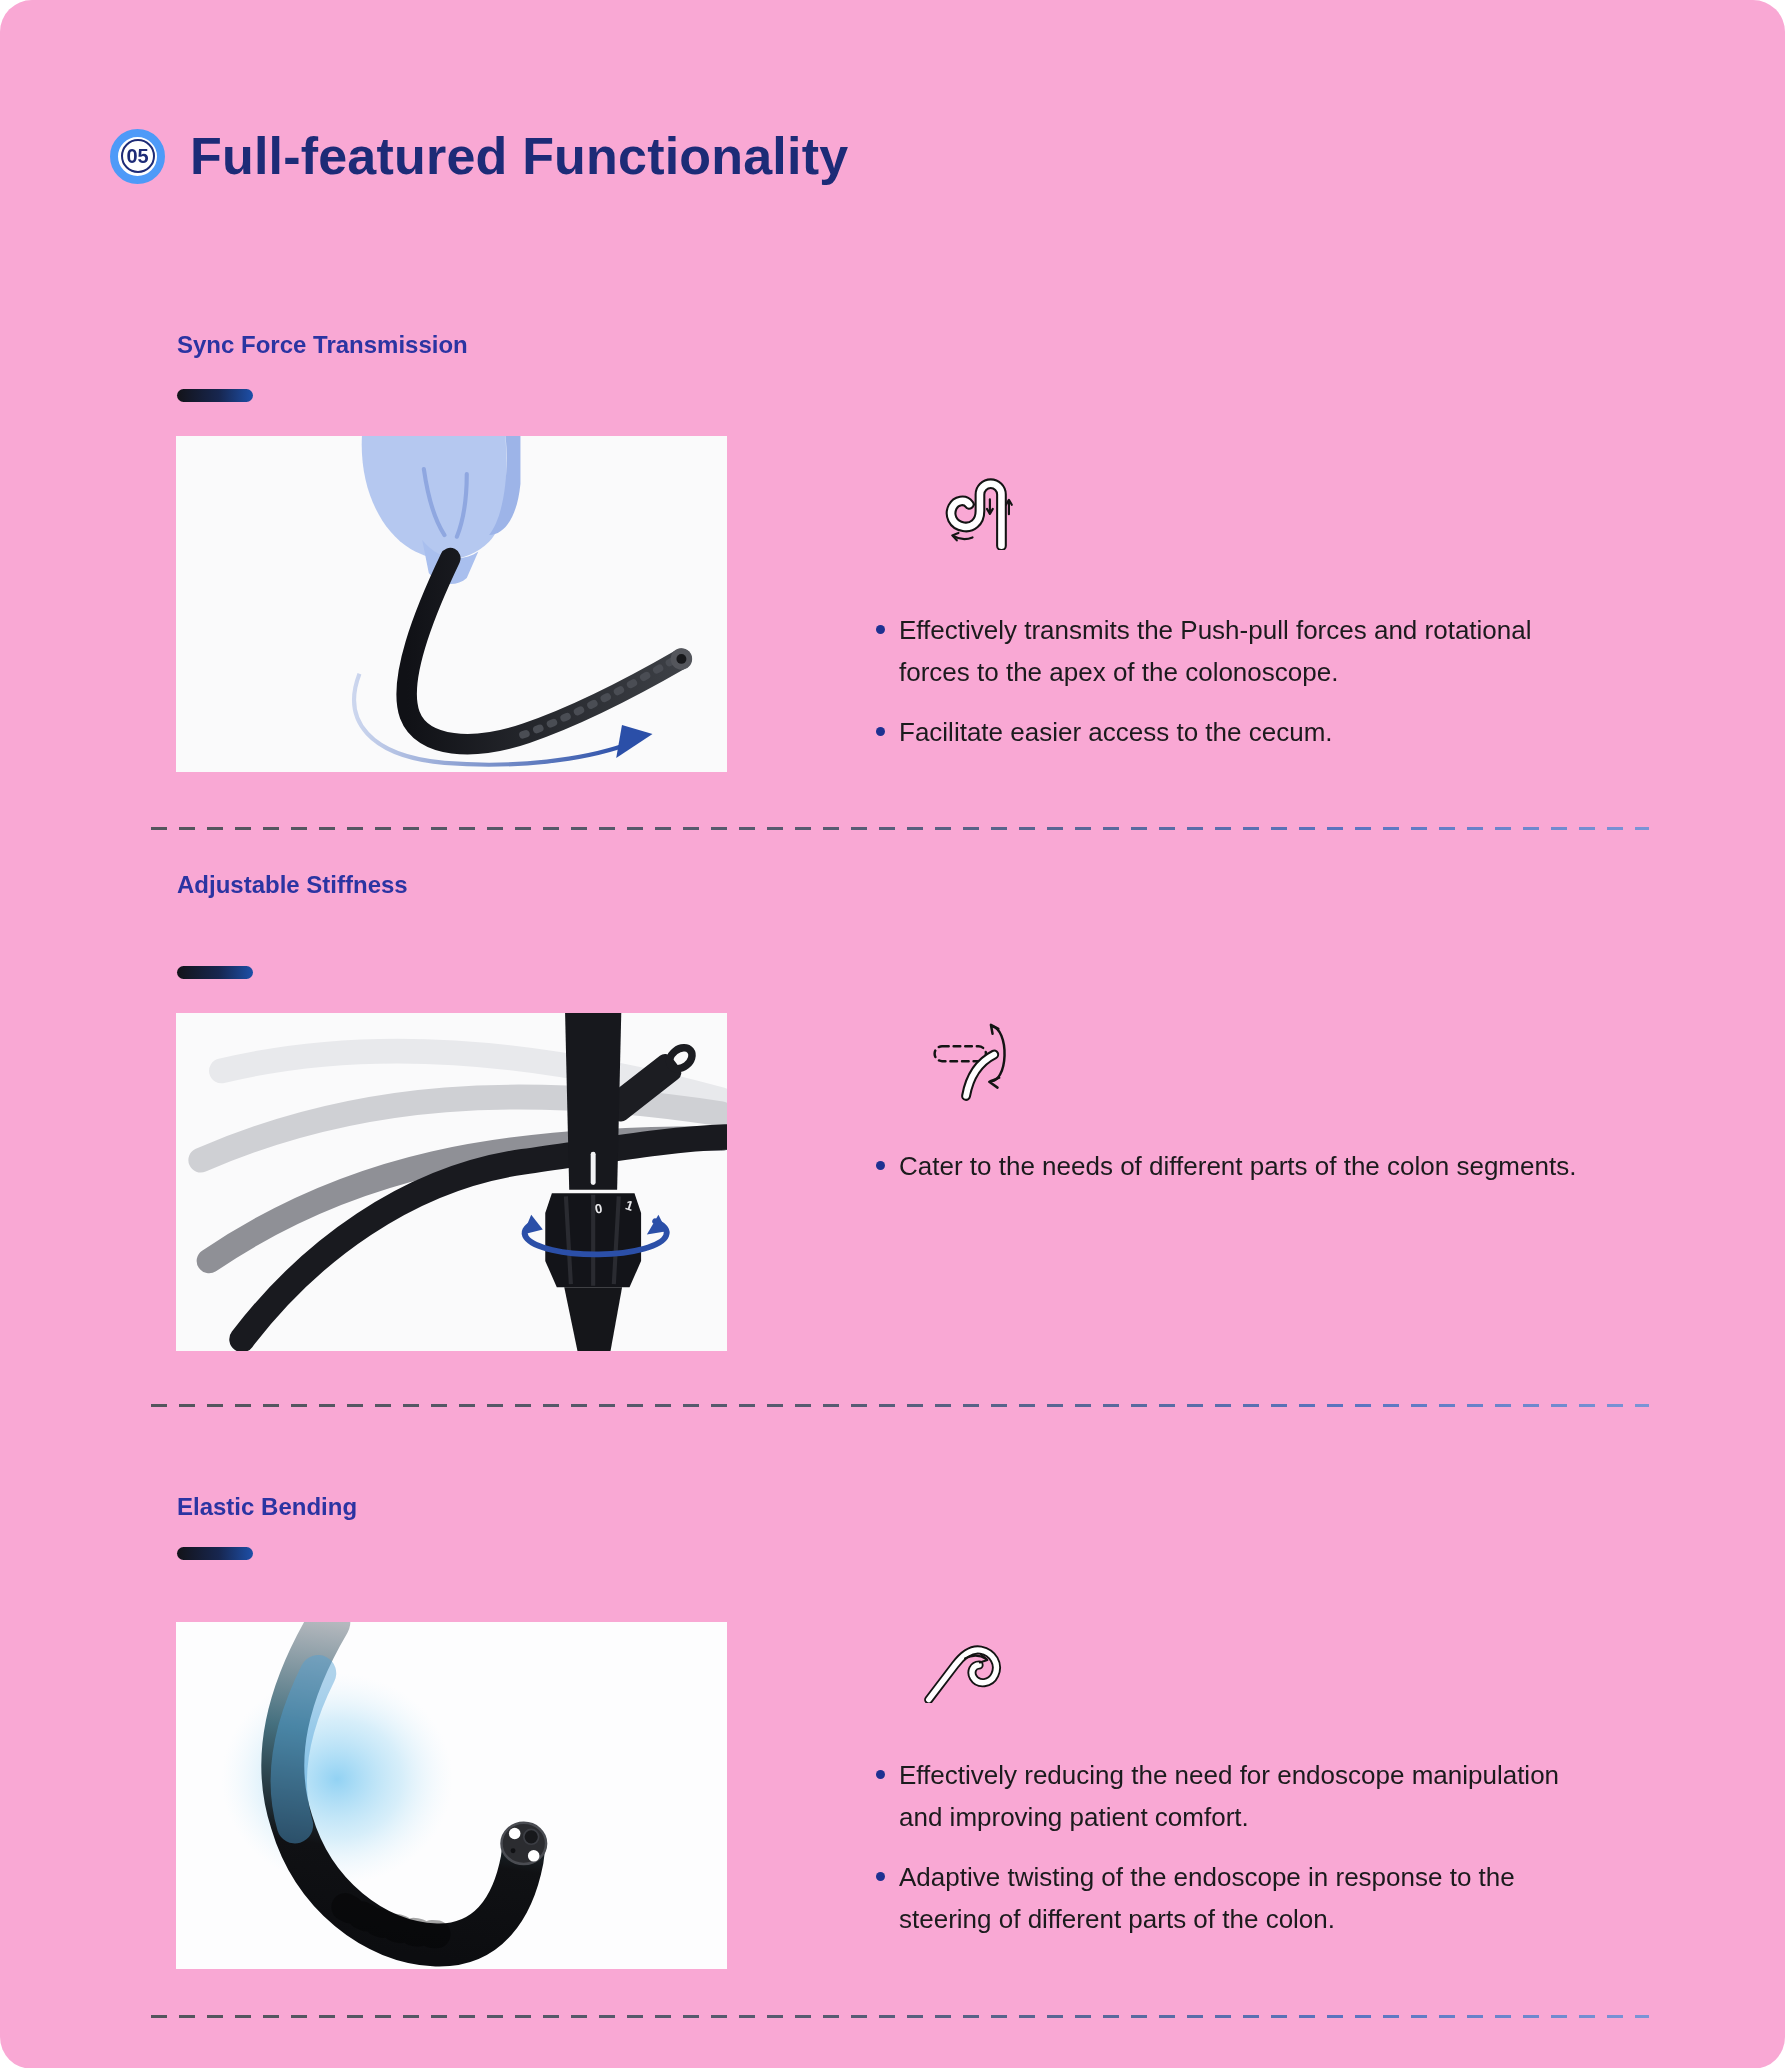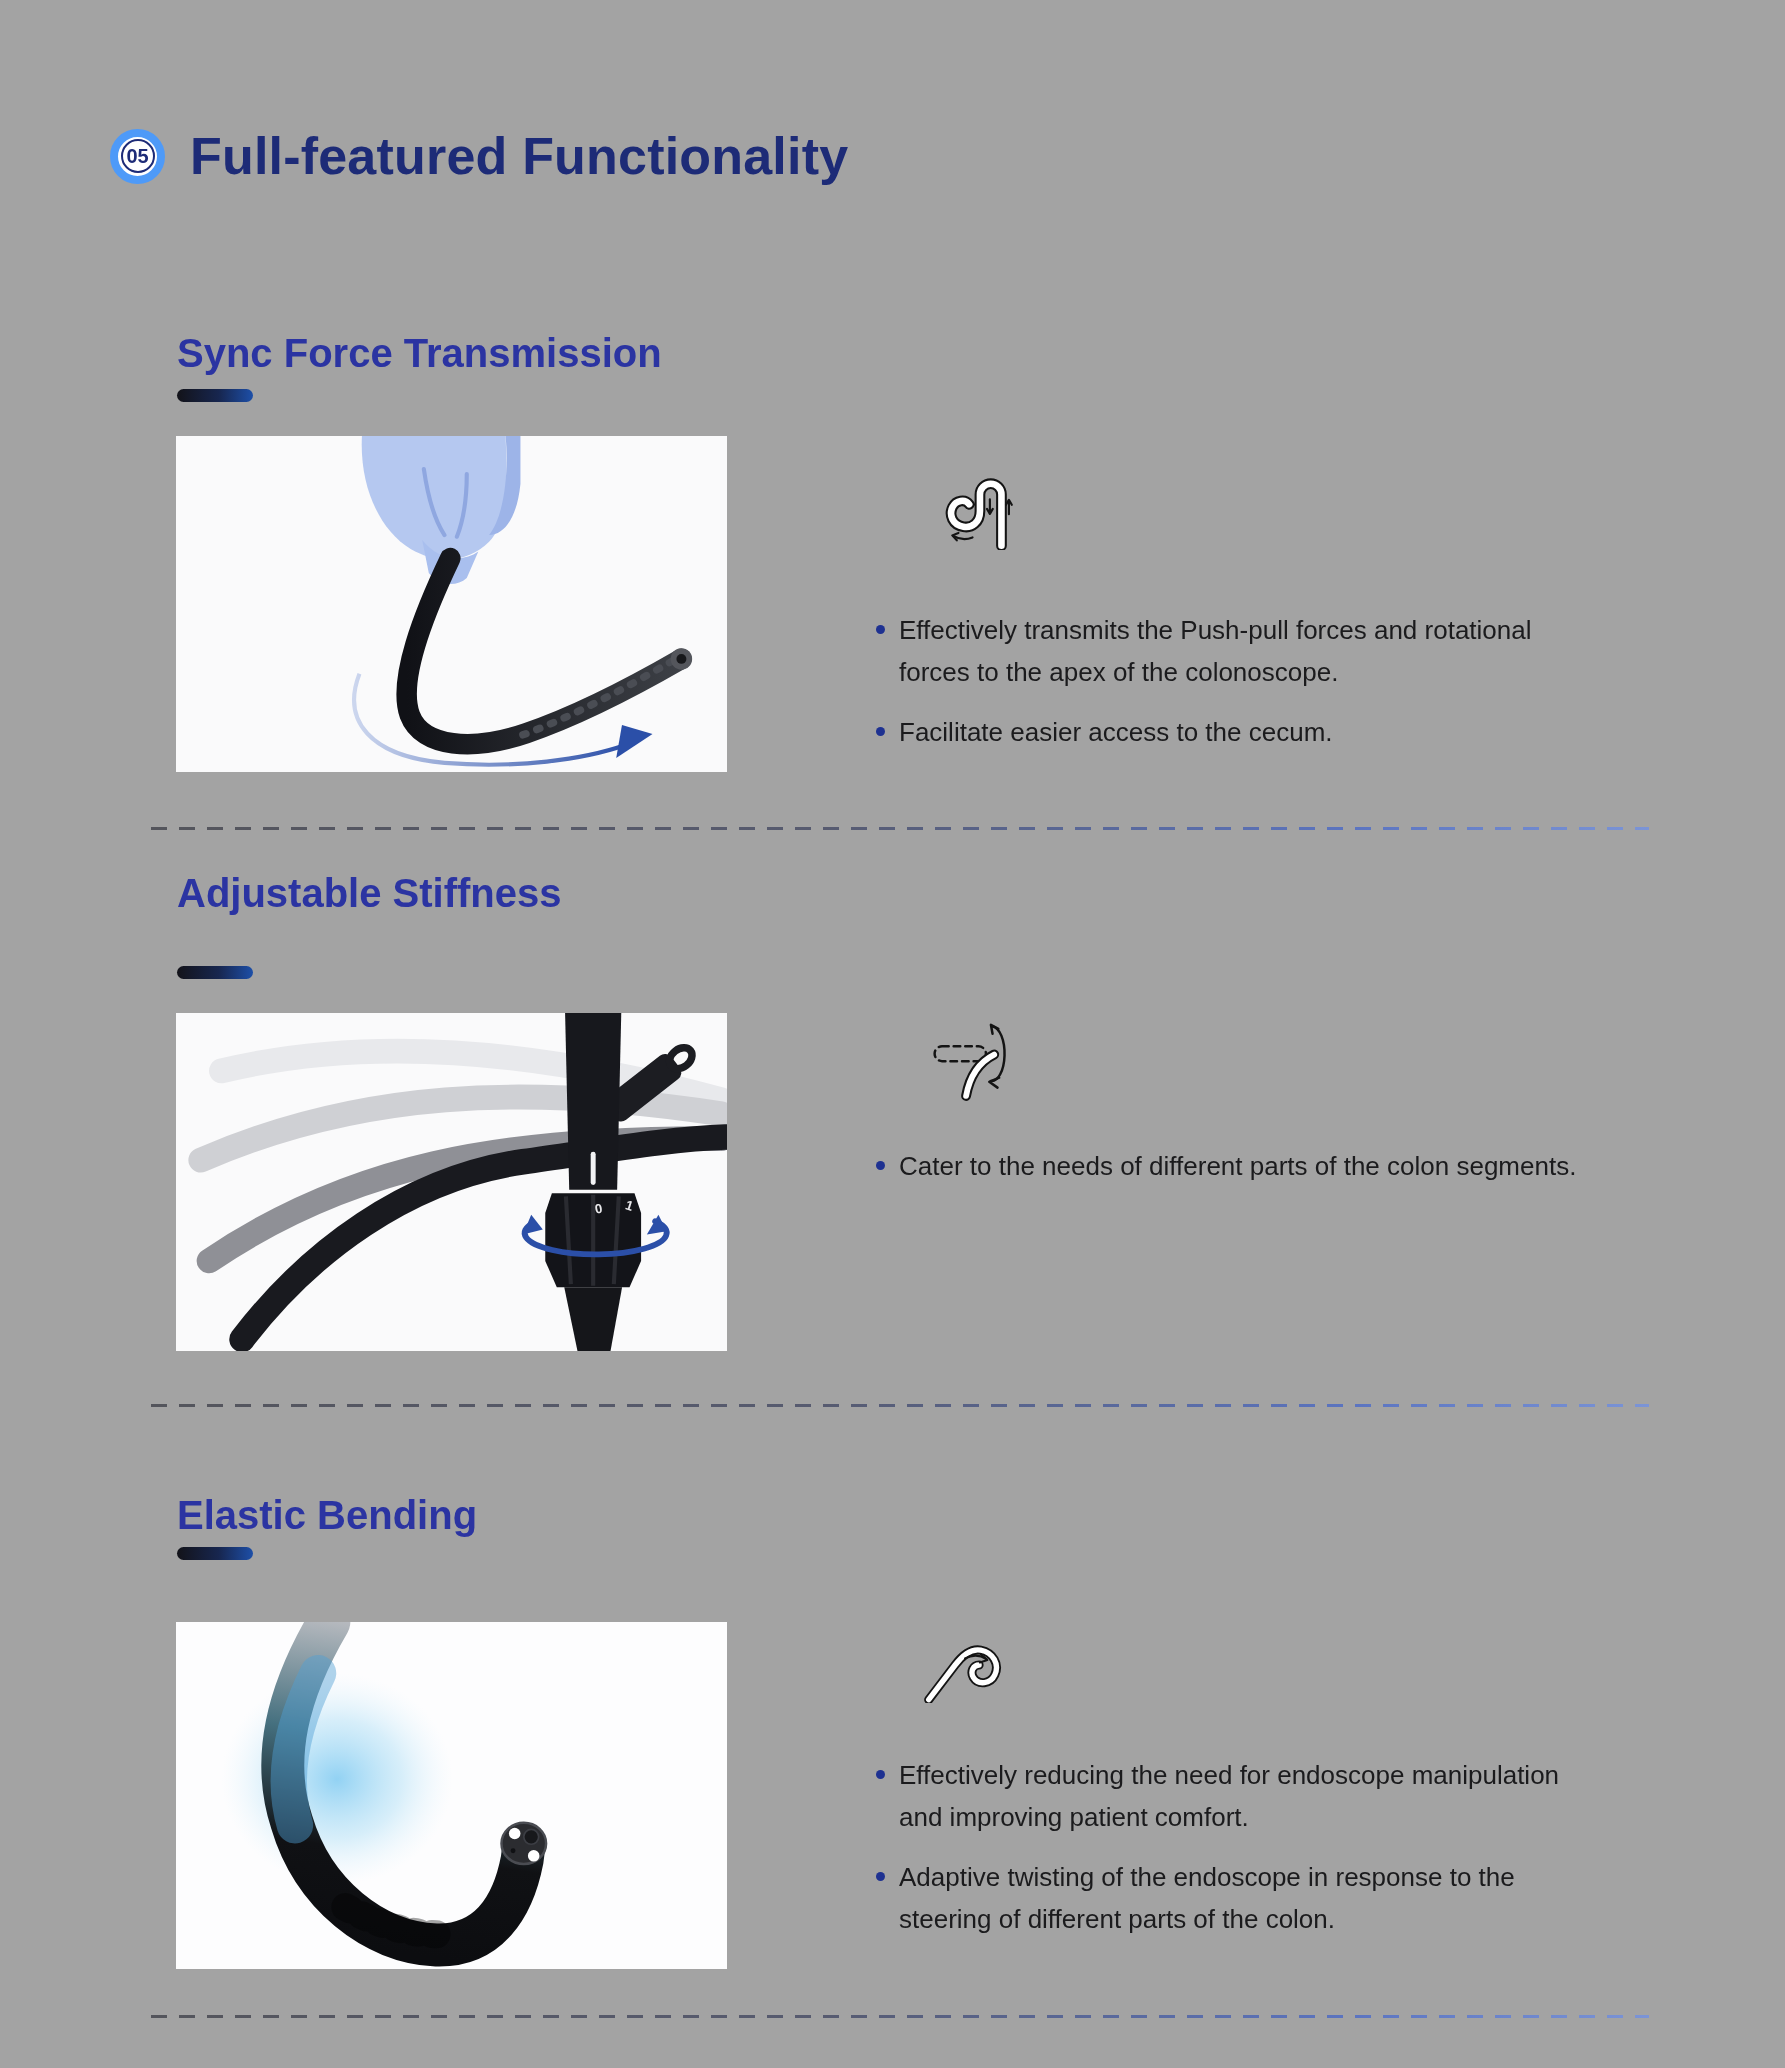--- a/index.html
+++ b/index.html
@@ -1,41 +1,41 @@
 <!DOCTYPE html>
 <html style="font-size:13.2px"><head>
 <meta charset="utf-8">
 <style>
   * { margin:0; padding:0; box-sizing:border-box; }
   html,body { background:#ffffff; }
   body {
     font-family:"Liberation Sans", sans-serif;
     width:1785px; height:2069px; position:relative; color:#1b1b1d;
   }
-  .page { position:absolute; inset:0; background:#a3a3a3; overflow:hidden; }
+  .page { position:absolute; inset:0; background:#f9a8d4; overflow:hidden;border-radius:32px; }
 
   
   .header { position:absolute; left:110px; top:126px; display:flex; align-items:center; }
   .badge {
     width:55px; height:55px; border-radius:50%;
     border:8.3px solid #4e9af8; background:#ffffff;
     display:flex; align-items:center; justify-content:center;
   }
   .badge-inner {
     width:34px; height:34px; border-radius:50%;
     border:2.5px solid #1d2b77;
     display:flex; align-items:center; justify-content:center;
     font-size:20px; font-weight:700; color:#1d2b77; letter-spacing:0;
   }
   .page-title {
     margin-left:25px; font-size:52px; font-weight:700; color:#1d2b77; letter-spacing:0.2px;
   }
 
   
-  .sec-heading { position:absolute; left:177px; font-size:40px; font-weight:700; color:#2b34a2; }
+  .sec-heading { position:absolute; left:177px; font-size:24px; font-weight:700; color:#2b34a2; }
   .sec-pill {
     position:absolute; left:177px; width:76px; height:13.2px; border-radius:7.4px;
     background:linear-gradient(90deg,#131319 0%, #17264f 55%, #1d4fa8 100%);
   }
   .figure {
     position:absolute; left:176px; width:551px; background:#fafafb; overflow:hidden;
   }
   .figure svg { display:block; }
   .right-col { position:absolute; left:876px; width:744px; }
   .feature-icon { position:absolute; }

